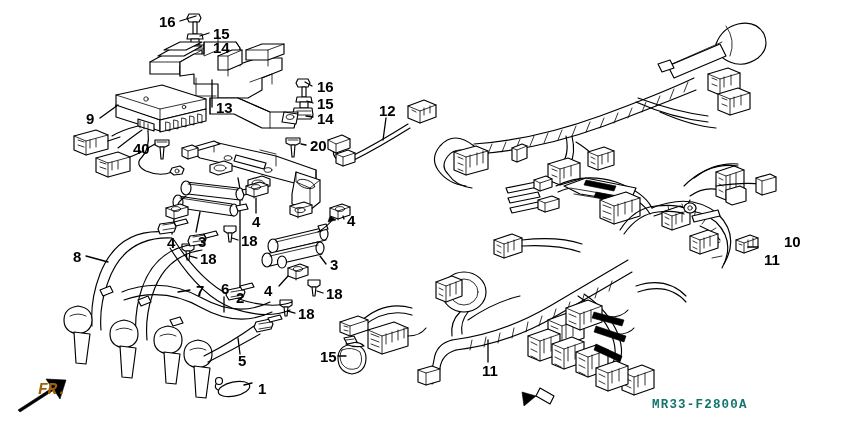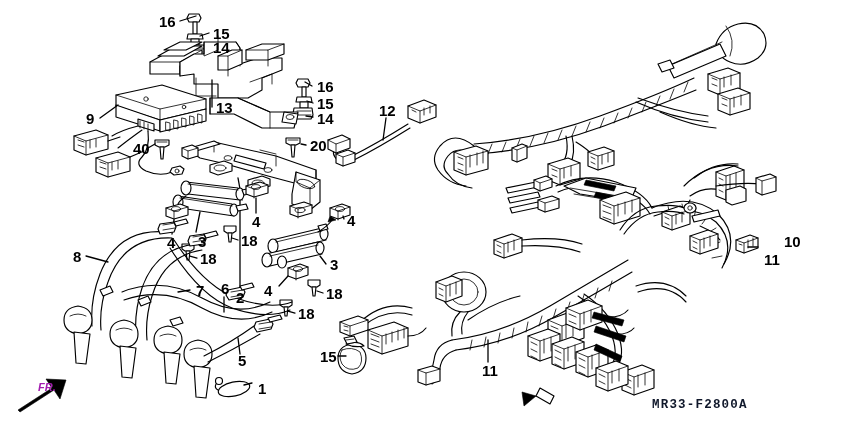--- a/index.html
+++ b/index.html
@@ -20,31 +20,31 @@
     color:#000000;
     line-height:1;
     white-space:nowrap;
     letter-spacing:0px;
   }
   .code{
     position:absolute;
     font-family:"Liberation Mono", monospace;
     font-size:12.5px;
     font-weight:700;
-    color:#0f172a;
+    color:#0f766e;
     letter-spacing:1.2px;
     white-space:nowrap;
   }
   .frtxt{
     position:absolute;
-    font-family:Liberation Sans, sans-serif;
-    font-size:11px;
+    font-family:Liberation Mono, monospace;
+    font-size:16px;
     font-weight:700;
     font-style:italic;
-    color:#a21caf;
+    color:#a16207;
     white-space:nowrap;
   }
 </style>
 </head>
 <body>
 
 <div id="sheet">
 
   <svg id="art" viewBox="0 0 850 425" xmlns="http://www.w3.org/2000/svg">
     <defs>

